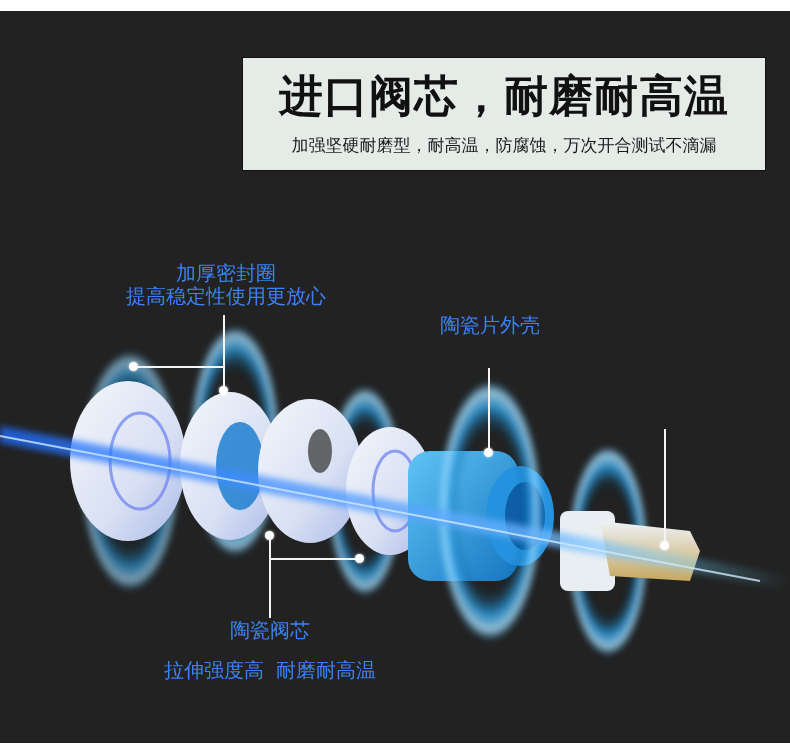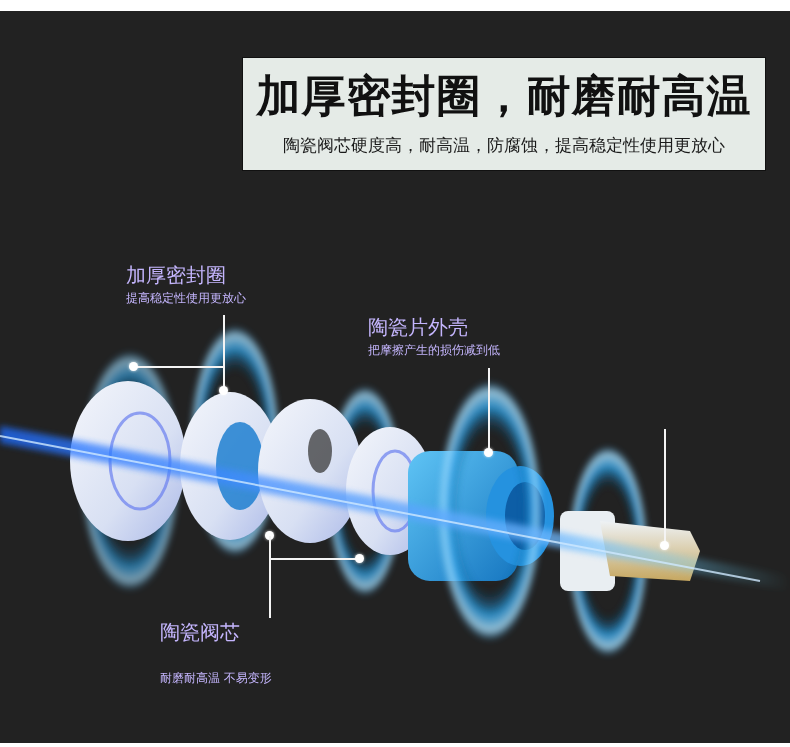--- a/index.html
+++ b/index.html
@@ -17,35 +17,35 @@
     }
     .banner-title {
       position: absolute; left: 0; right: 0; top: 12px; text-align: center;
       font-size: 44px; font-weight: bold; color: #111; letter-spacing: 1px; line-height: 52px;
     }
     .banner-sub {
       position: absolute; left: 0; right: 0; top: 76px; text-align: center;
       font-size: 17px; color: #1a1a1a; line-height: 22px;
     }
     .illus { position: absolute; left: 0; top: 0; width: 790px; height: 732px; }
-    .callout { position: absolute; color: #c4b5fd; text-align: left; white-space: nowrap; }
+    .callout { position: absolute; color: #3b82f6; text-align: center; white-space: nowrap; font-family: Liberation Mono, monospace; }
     .callout .h { font-size: 20px; line-height: 24px; }
-    .callout .s { font-size: 12px; line-height: 22px; }
+    .callout .s { font-size: 20px; line-height: 22px; }
     .line { position: absolute; background: #f4f4f4; }
     .dot { position: absolute; width: 9px; height: 9px; border-radius: 50%; background: #ffffff;
            box-shadow: 0 0 3px rgba(255,255,255,0.8); }
   </style>
 </head>
 <body>
 
 <div class="stage">
 
   <div class="banner">
-    <div class="banner-title">加厚密封圈，耐磨耐高温</div>
-    <div class="banner-sub">陶瓷阀芯硬度高，耐高温，防腐蚀，提高稳定性使用更放心</div>
+    <div class="banner-title">进口阀芯，耐磨耐高温</div>
+    <div class="banner-sub">加强坚硬耐磨型，耐高温，防腐蚀，万次开合测试不滴漏</div>
   </div>
 
   <svg class="illus" viewBox="0 0 790 732" xmlns="http://www.w3.org/2000/svg">
     <defs>
       <radialGradient id="ring" cx="50%" cy="50%" r="50%">
         <stop offset="60%" stop-color="#0a3d66" stop-opacity="0"></stop>
         <stop offset="80%" stop-color="#2aa8f0" stop-opacity="0.85"></stop>
         <stop offset="92%" stop-color="#b6e6ff" stop-opacity="0.9"></stop>
         <stop offset="100%" stop-color="#2aa8f0" stop-opacity="0"></stop>
       </radialGradient>
@@ -104,34 +104,33 @@
 
   <div class="callout" style="left:126px; top:252px; width:200px;">
     <div class="h">加厚密封圈</div>
     <div class="s">提高稳定性使用更放心</div>
   </div>
   <div class="line" style="left:223px; top:304px; width:2px; height:77px;"></div>
   <div class="line" style="left:133px; top:355px; width:92px; height:2px;"></div>
   <div class="dot" style="left:129px; top:351px;"></div>
   <div class="dot" style="left:219px; top:375px;"></div>
 
-  <div class="callout" style="left:368px; top:304px; width:220px;">
+  <div class="callout" style="left:380px; top:304px; width:220px;">
     <div class="h">陶瓷片外壳</div>
-    <div class="s">把摩擦产生的损伤减到低</div>
   </div>
   <div class="line" style="left:488px; top:357px; width:2px; height:84px;"></div>
   <div class="dot" style="left:484px; top:437px;"></div>
 
   <div class="callout" style="left:588px; top:364px; width:150px;">
   </div>
   <div class="line" style="left:664px; top:418px; width:2px; height:113px;"></div>
   <div class="dot" style="left:660px; top:530px;"></div>
 
   <div class="dot" style="left:265px; top:520px;"></div>
   <div class="line" style="left:269px; top:525px; width:2px; height:82px;"></div>
   <div class="line" style="left:269px; top:547px; width:91px; height:2px;"></div>
   <div class="dot" style="left:355px; top:543px;"></div>
   <div class="callout" style="left:160px; top:609px; width:220px;">
-    <div class="h" style="margin-bottom:20px;">陶瓷阀芯</div>
-    <div class="s" style="line-height:28px;">耐磨耐高温 不易变形</div>
+    <div class="h" style="margin-bottom:14px;">陶瓷阀芯</div>
+    <div class="s" style="line-height:28px;">拉伸强度高 耐磨耐高温</div>
   </div>
 
 </div>
 
 </body></html>

